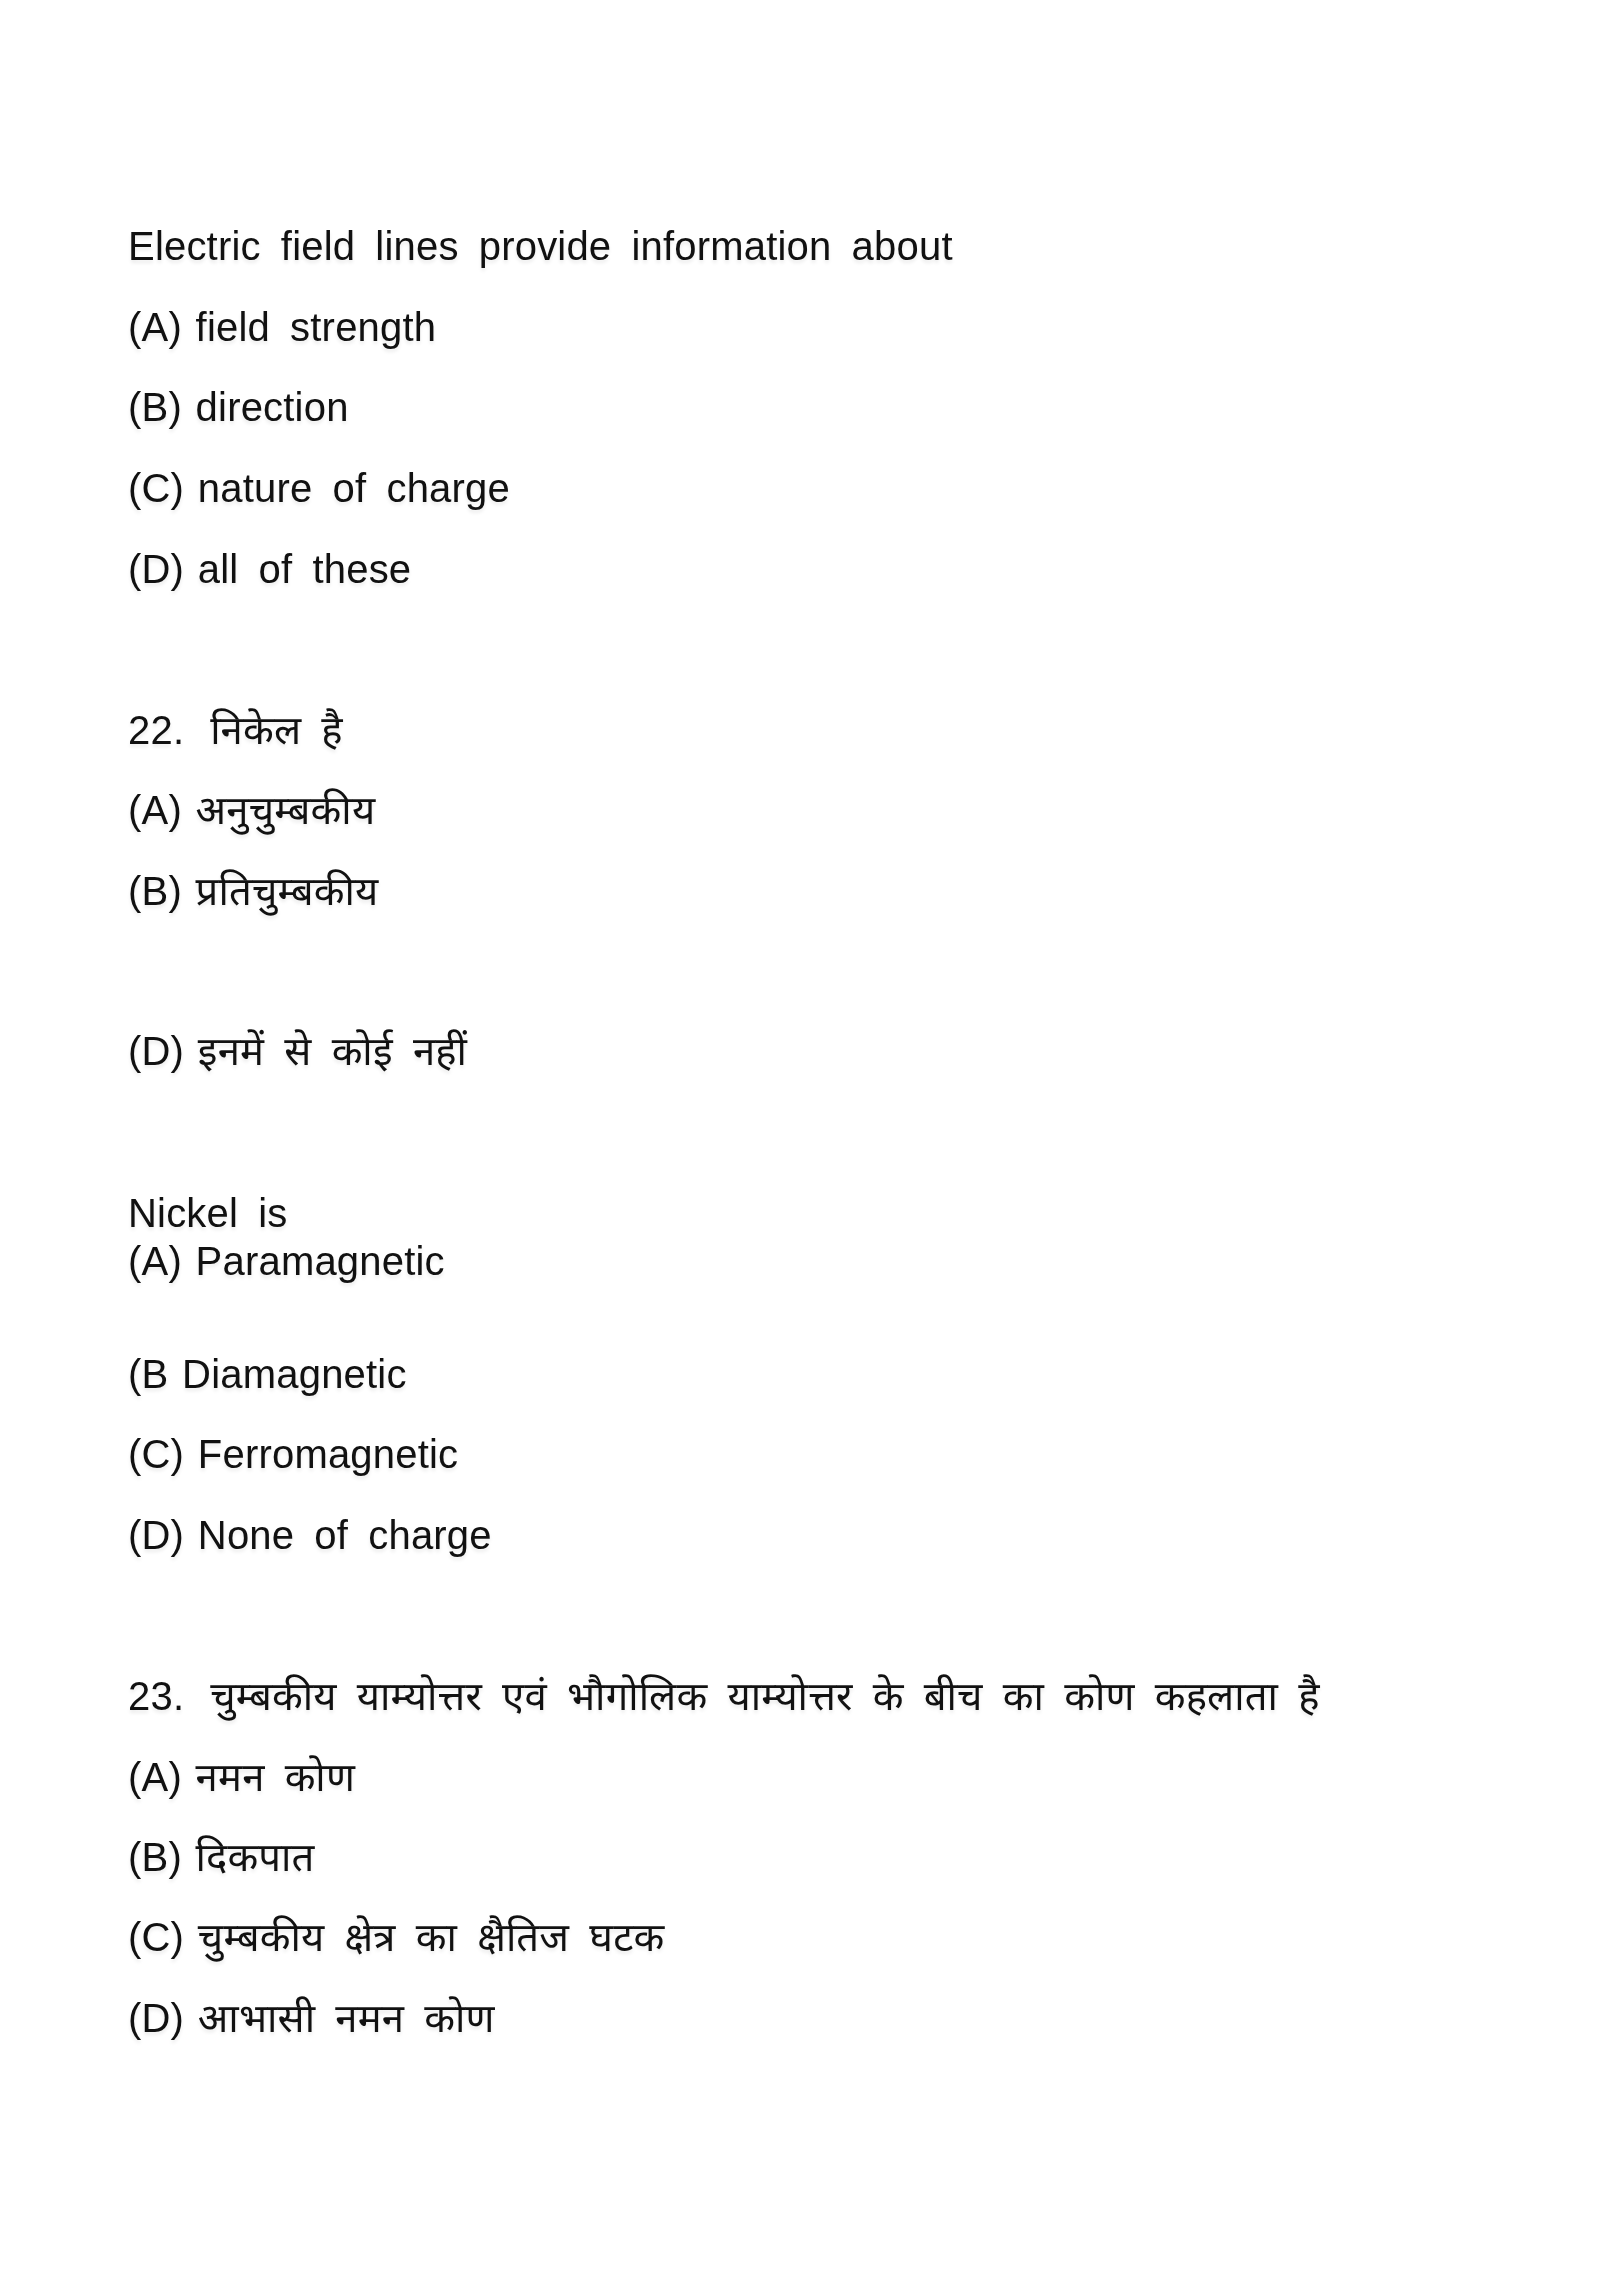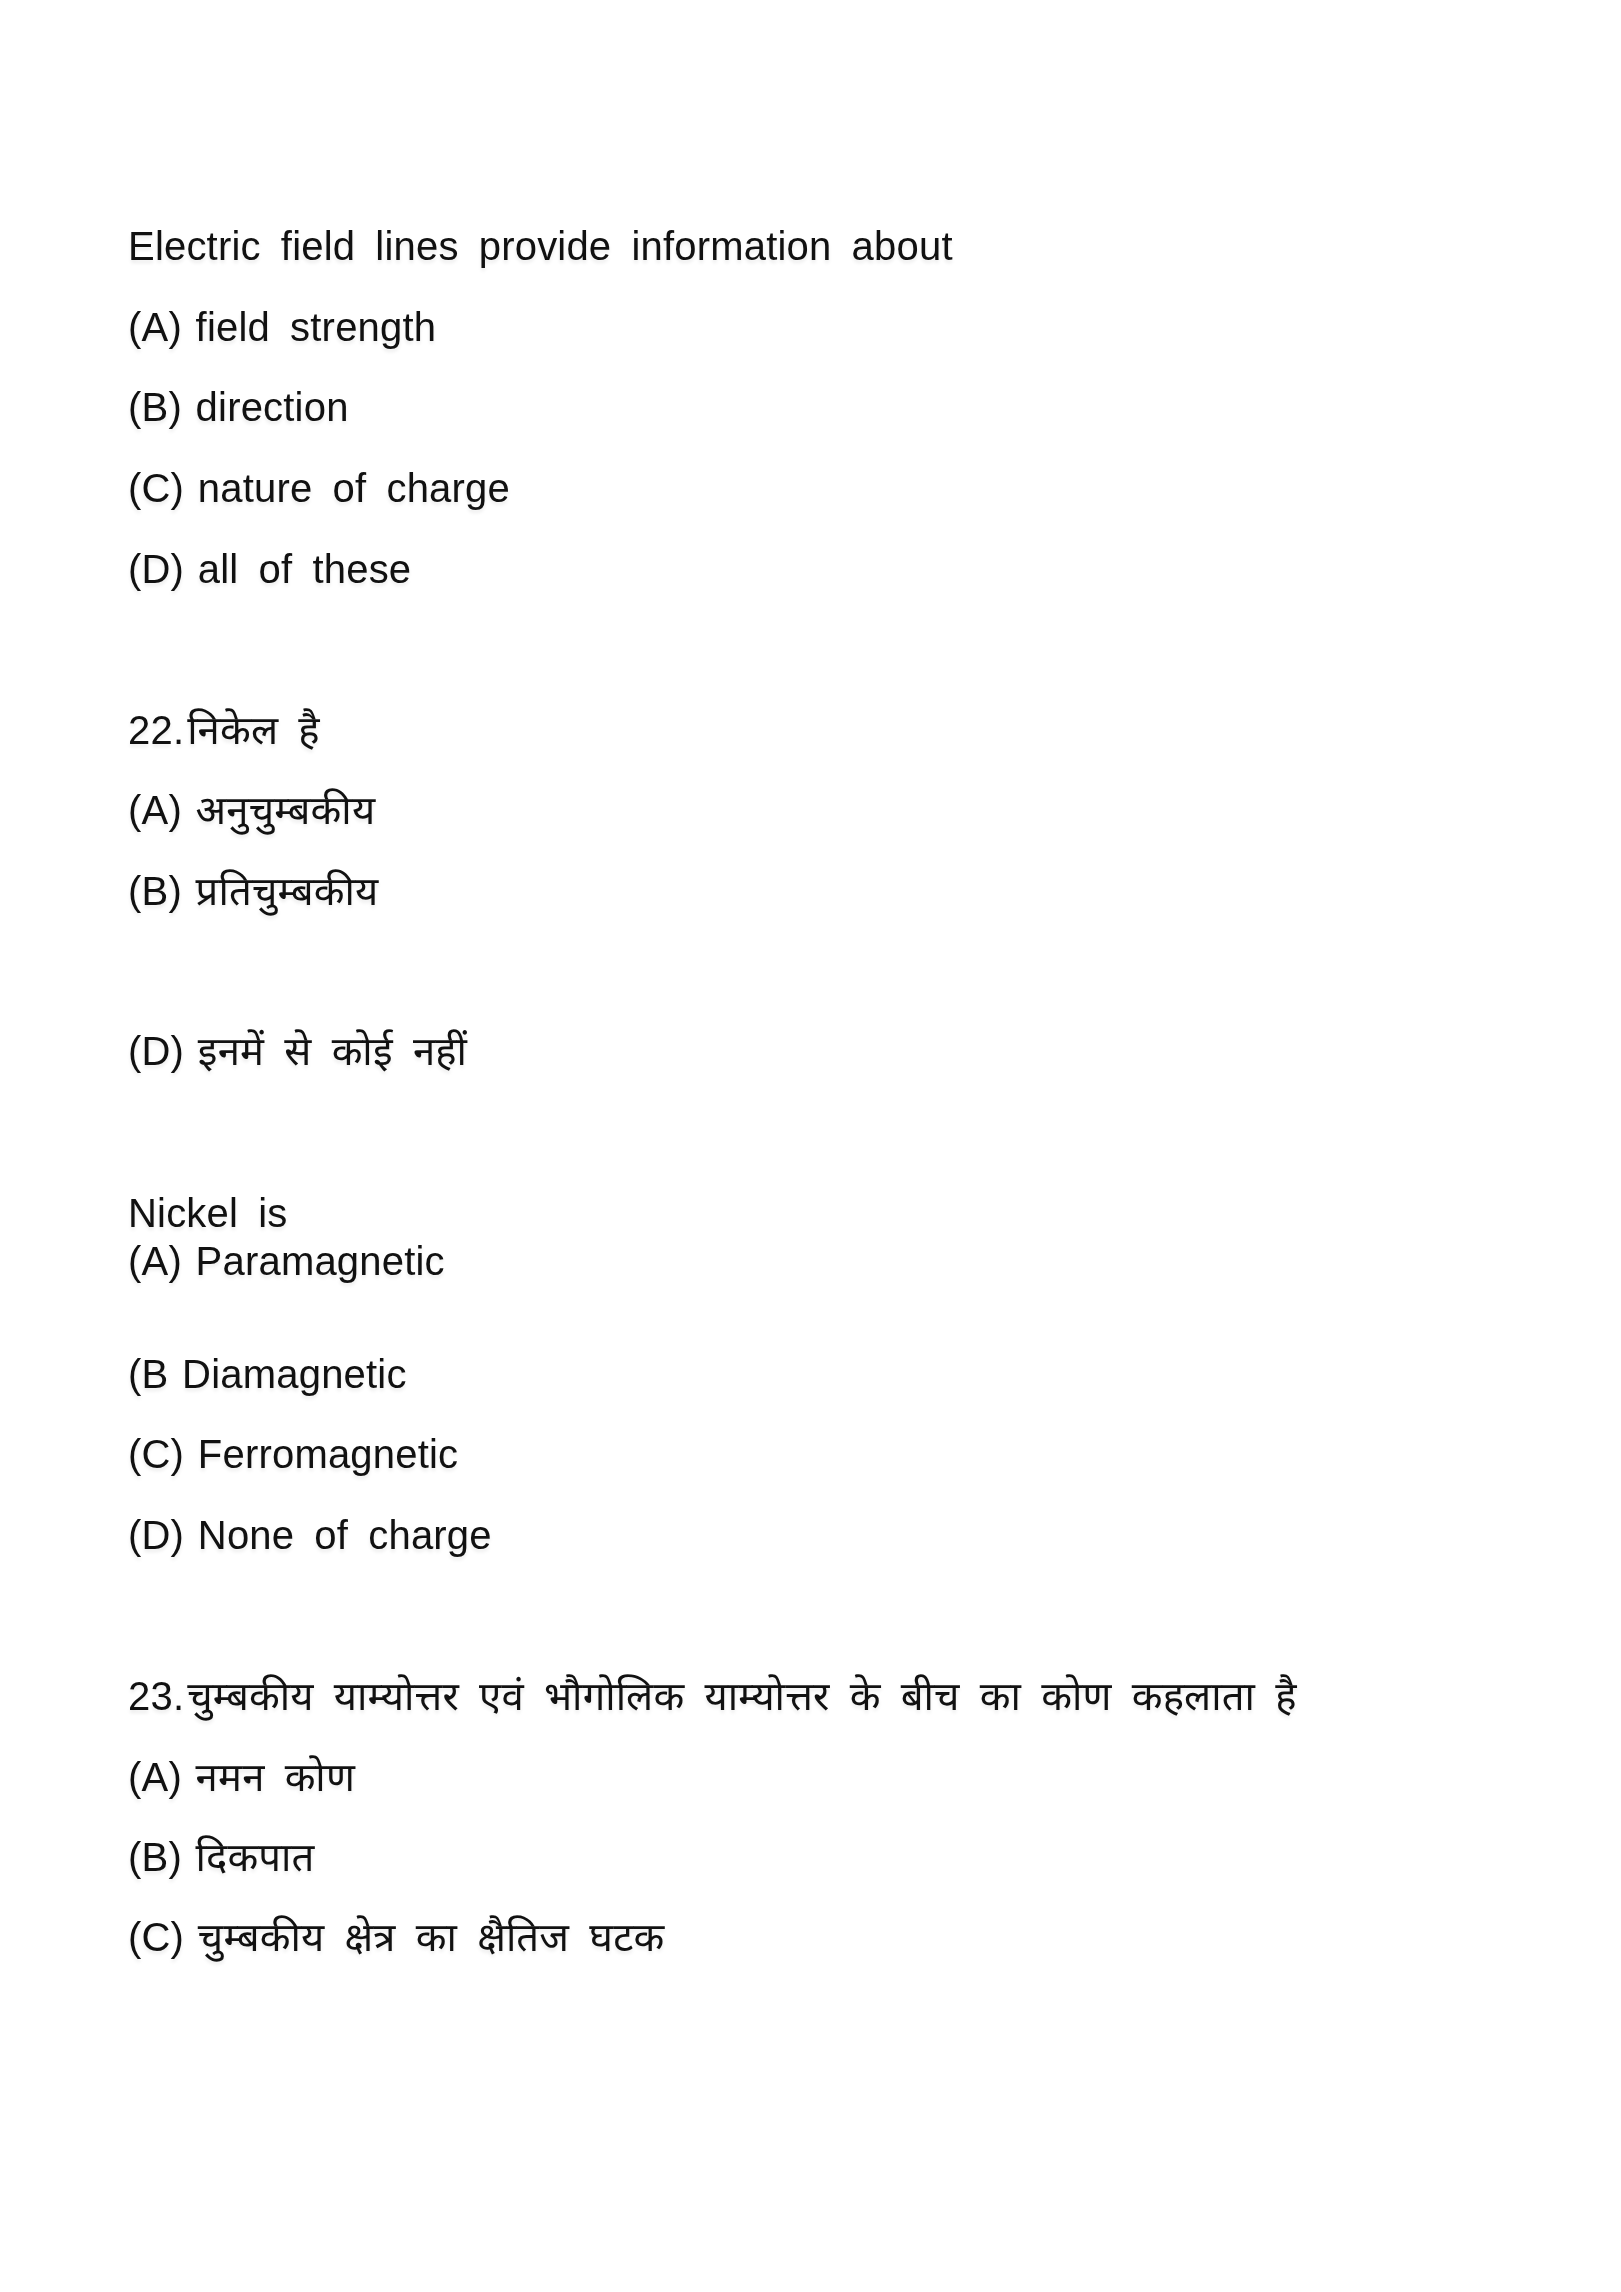--- a/index.html
+++ b/index.html
@@ -33,21 +33,21 @@
       word-spacing: 8.8px;
       letter-spacing: 0.2px;
       text-shadow: 0 2.9px 3.9px rgba(0,0,0,0.08);
     }
     .line .label {
       display: inline-block;
       margin-right: 13.7px;
     }
     .line .num {
       display: inline-block;
-      margin-right: 3px;
+      margin-right: 26px;
     }
   </style>
 </head>
 <body>
 
 <div class="page">
 
   <div class="line" style="top:217px">
     <span>Electric field lines provide information about</span>
   </div>
@@ -98,15 +98,18 @@
   </div>
   <div class="line" style="top:1748px">
     <span class="label">(A)</span><span>नमन कोण</span>
   </div>
   <div class="line" style="top:1828px">
     <span class="label">(B)</span><span>दिकपात</span>
   </div>
   <div class="line" style="top:1908px">
     <span class="label">(C)</span><span>चुम्बकीय क्षेत्र का क्षैतिज घटक</span>
   </div>
+  <div class="line" style="top:1989px">
+    <span class="label">(D)</span><span>आभासी नमन कोण</span>
+  </div>
 
 </div>
 
 
 </body></html>

